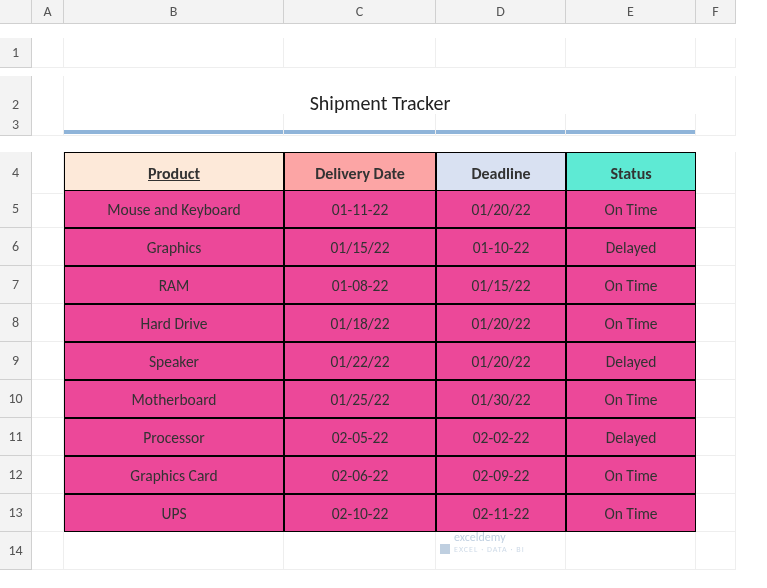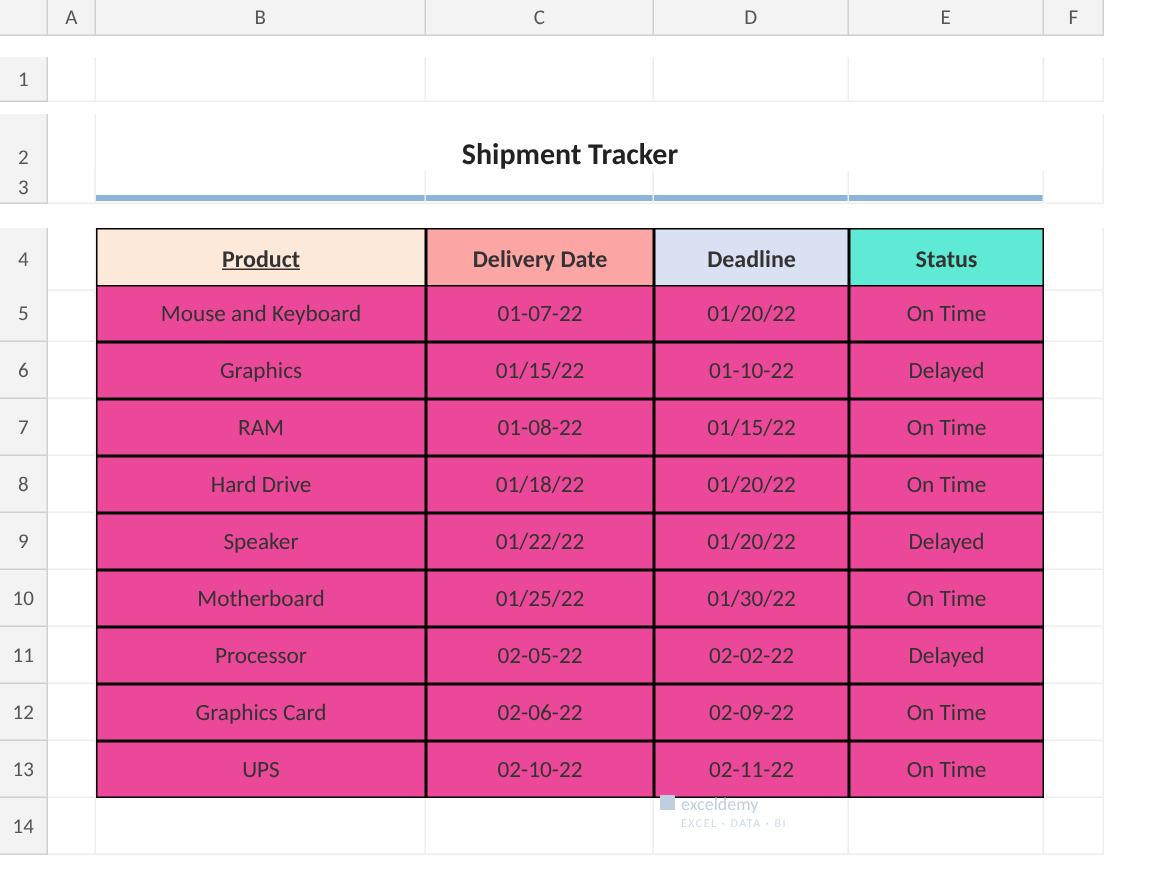--- a/index.html
+++ b/index.html
@@ -33,21 +33,21 @@
     border-right: 1px solid #eee;
     border-bottom: 1px solid #eee;
     display: flex;
     align-items: center;
     justify-content: center;
   }
   .hdr-row { height: 24px; }
   .title-cell {
     grid-column: 3 / 7;
     font-size: 20px;
-    font-weight: bold;
+    font-weight: normal;
     color: #222;
     border-bottom: 4px solid #8fb4d9;
     justify-content: center;
     border-right: none;
   }
   .title-row-left, .title-row-right {
     border-bottom: none;
   }
   .tbl-head {
     font-weight: bold;
@@ -67,21 +67,21 @@
   .row-2 { height: 58px; }
   .row-3 { height: 22px; }
   .row-4 { height: 42px; }
   .watermark {
     position: absolute;
     left: 440px;
     top: 530px;
     font-size: 12px;
     color: #bfcfe0;
     display: flex;
-    align-items: flex-start;
+    align-items: flex-end;
     gap: 4px;
     pointer-events: none;
   }
   .watermark .sq {
     width: 10px; height: 10px;
     background: #bfcfe0;
     display: inline-block;
   }
   .watermark .sub {
     font-size: 8px;
@@ -130,21 +130,21 @@
   <div class="cell row-4"></div>
   <div class="cell row-4 tbl-head product">Product</div>
   <div class="cell row-4 tbl-head delivery">Delivery Date</div>
   <div class="cell row-4 tbl-head deadline">Deadline</div>
   <div class="cell row-4 tbl-head status">Status</div>
   <div class="cell row-4"></div>
 
   <div class="rowhdr">5</div>
   <div class="cell"></div>
   <div class="cell tbl-cell">Mouse and Keyboard</div>
-  <div class="cell tbl-cell">01-07-22</div>
+  <div class="cell tbl-cell">01-11-22</div>
   <div class="cell tbl-cell">01/20/22</div>
   <div class="cell tbl-cell">On Time</div>
   <div class="cell"></div>
 
   <div class="rowhdr">6</div>
   <div class="cell"></div>
   <div class="cell tbl-cell">Graphics</div>
   <div class="cell tbl-cell">01/15/22</div>
   <div class="cell tbl-cell">01-10-22</div>
   <div class="cell tbl-cell">Delayed</div>

